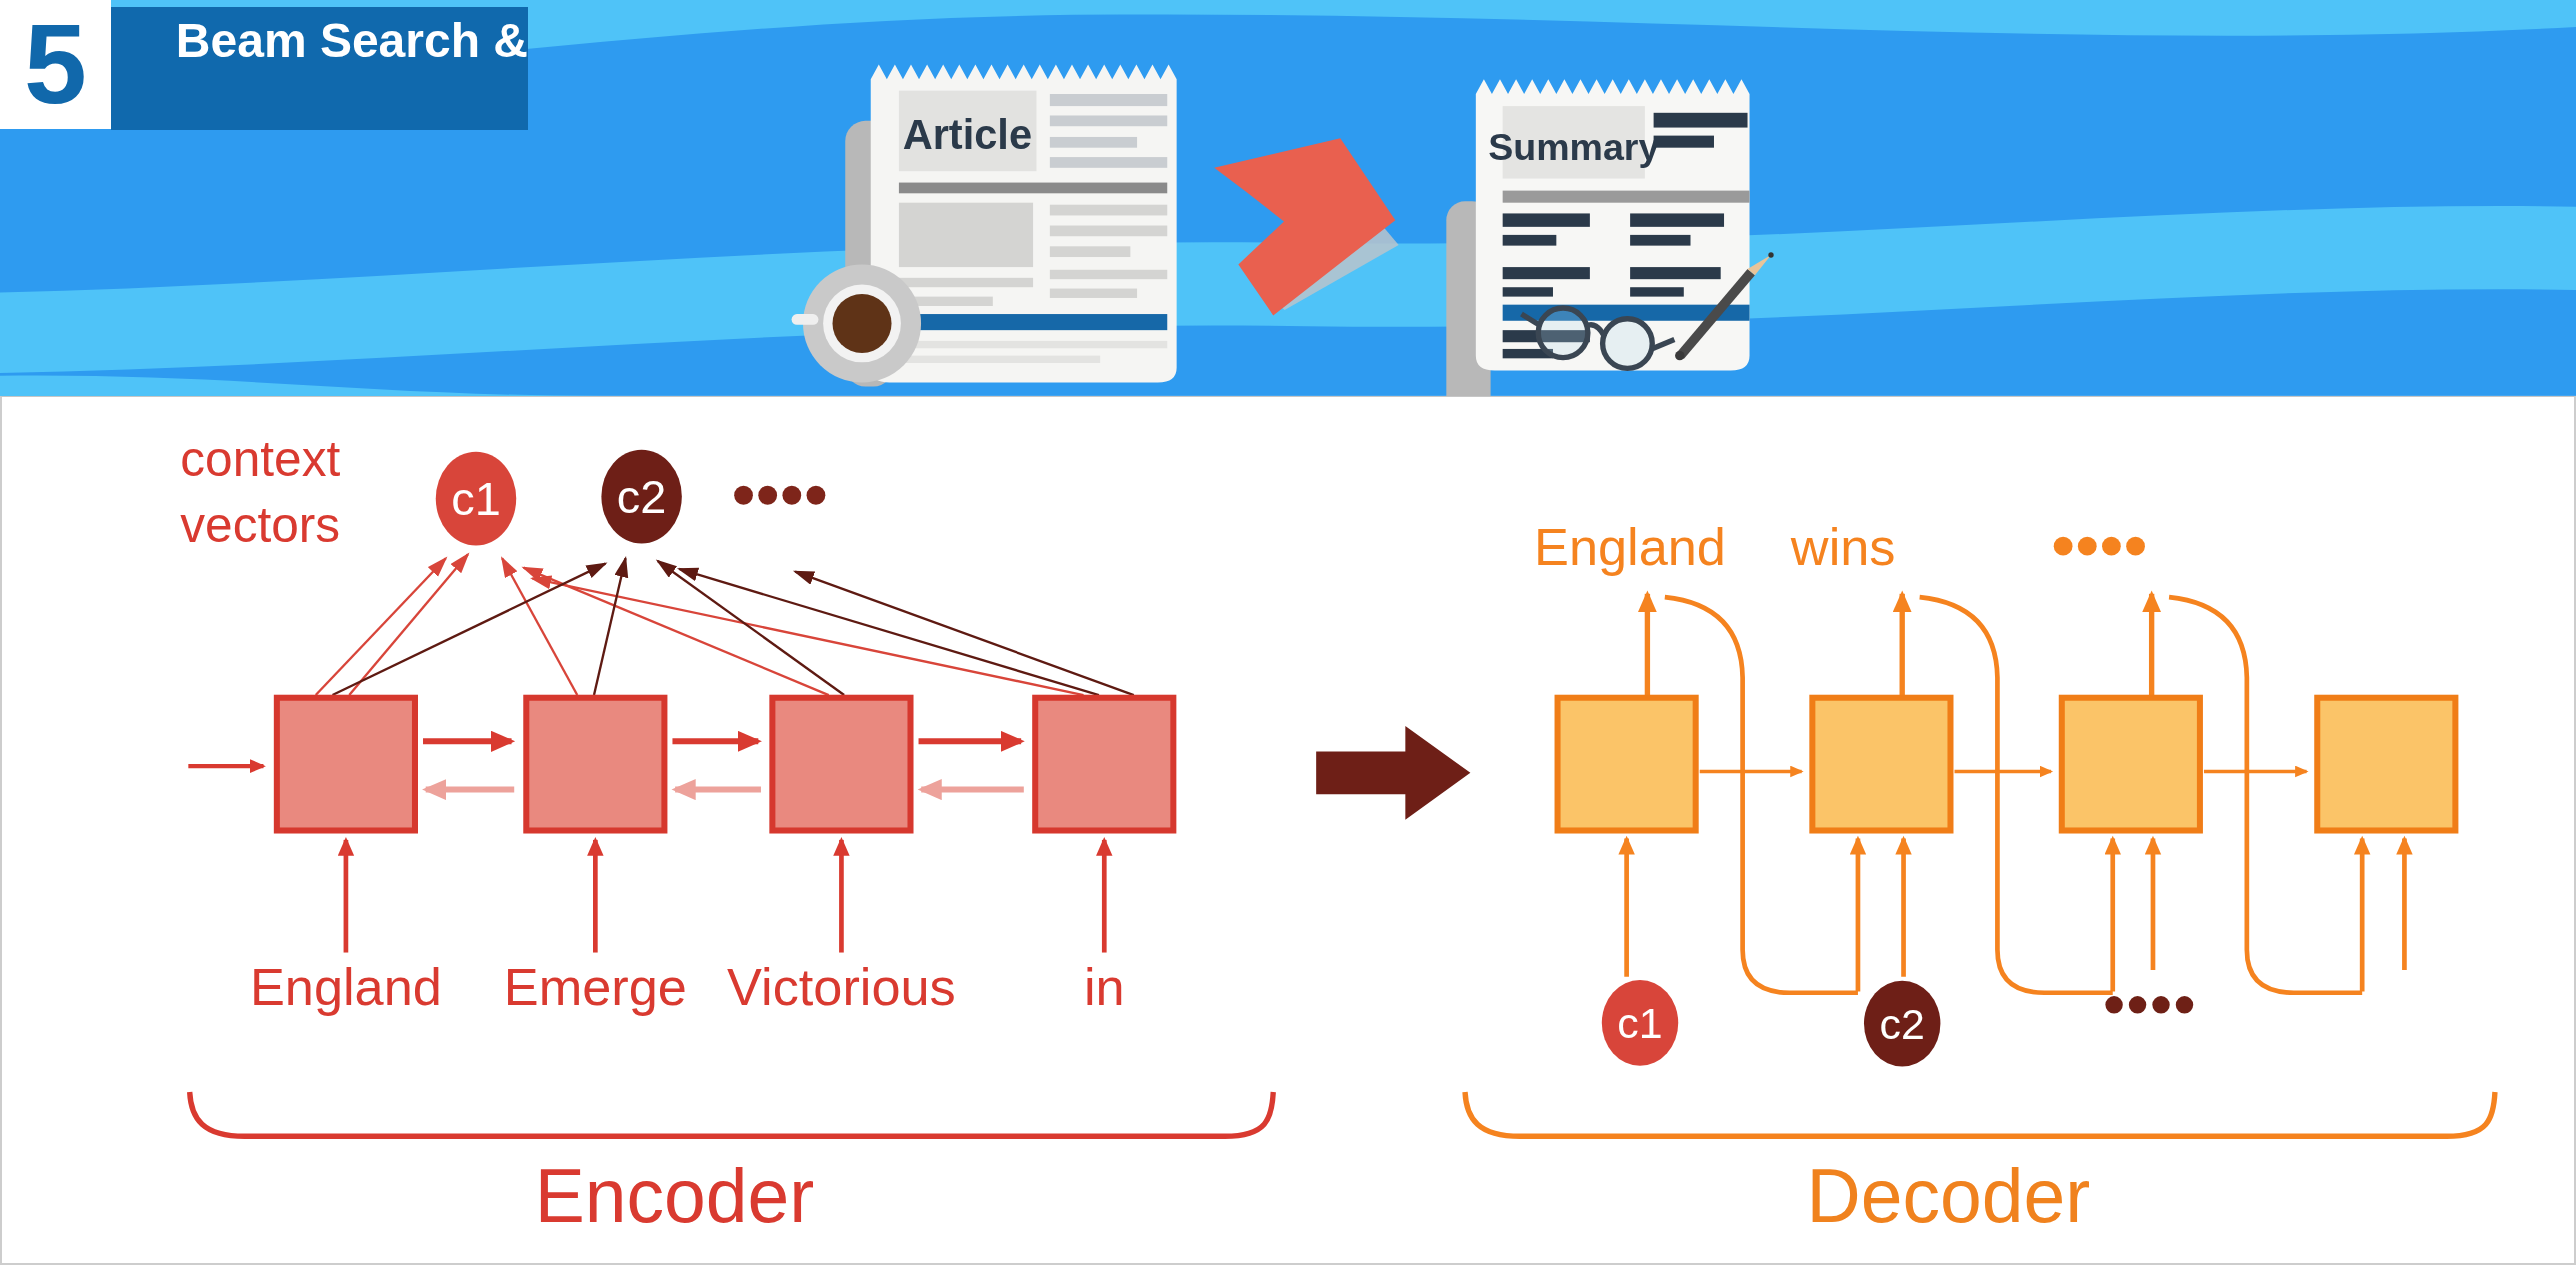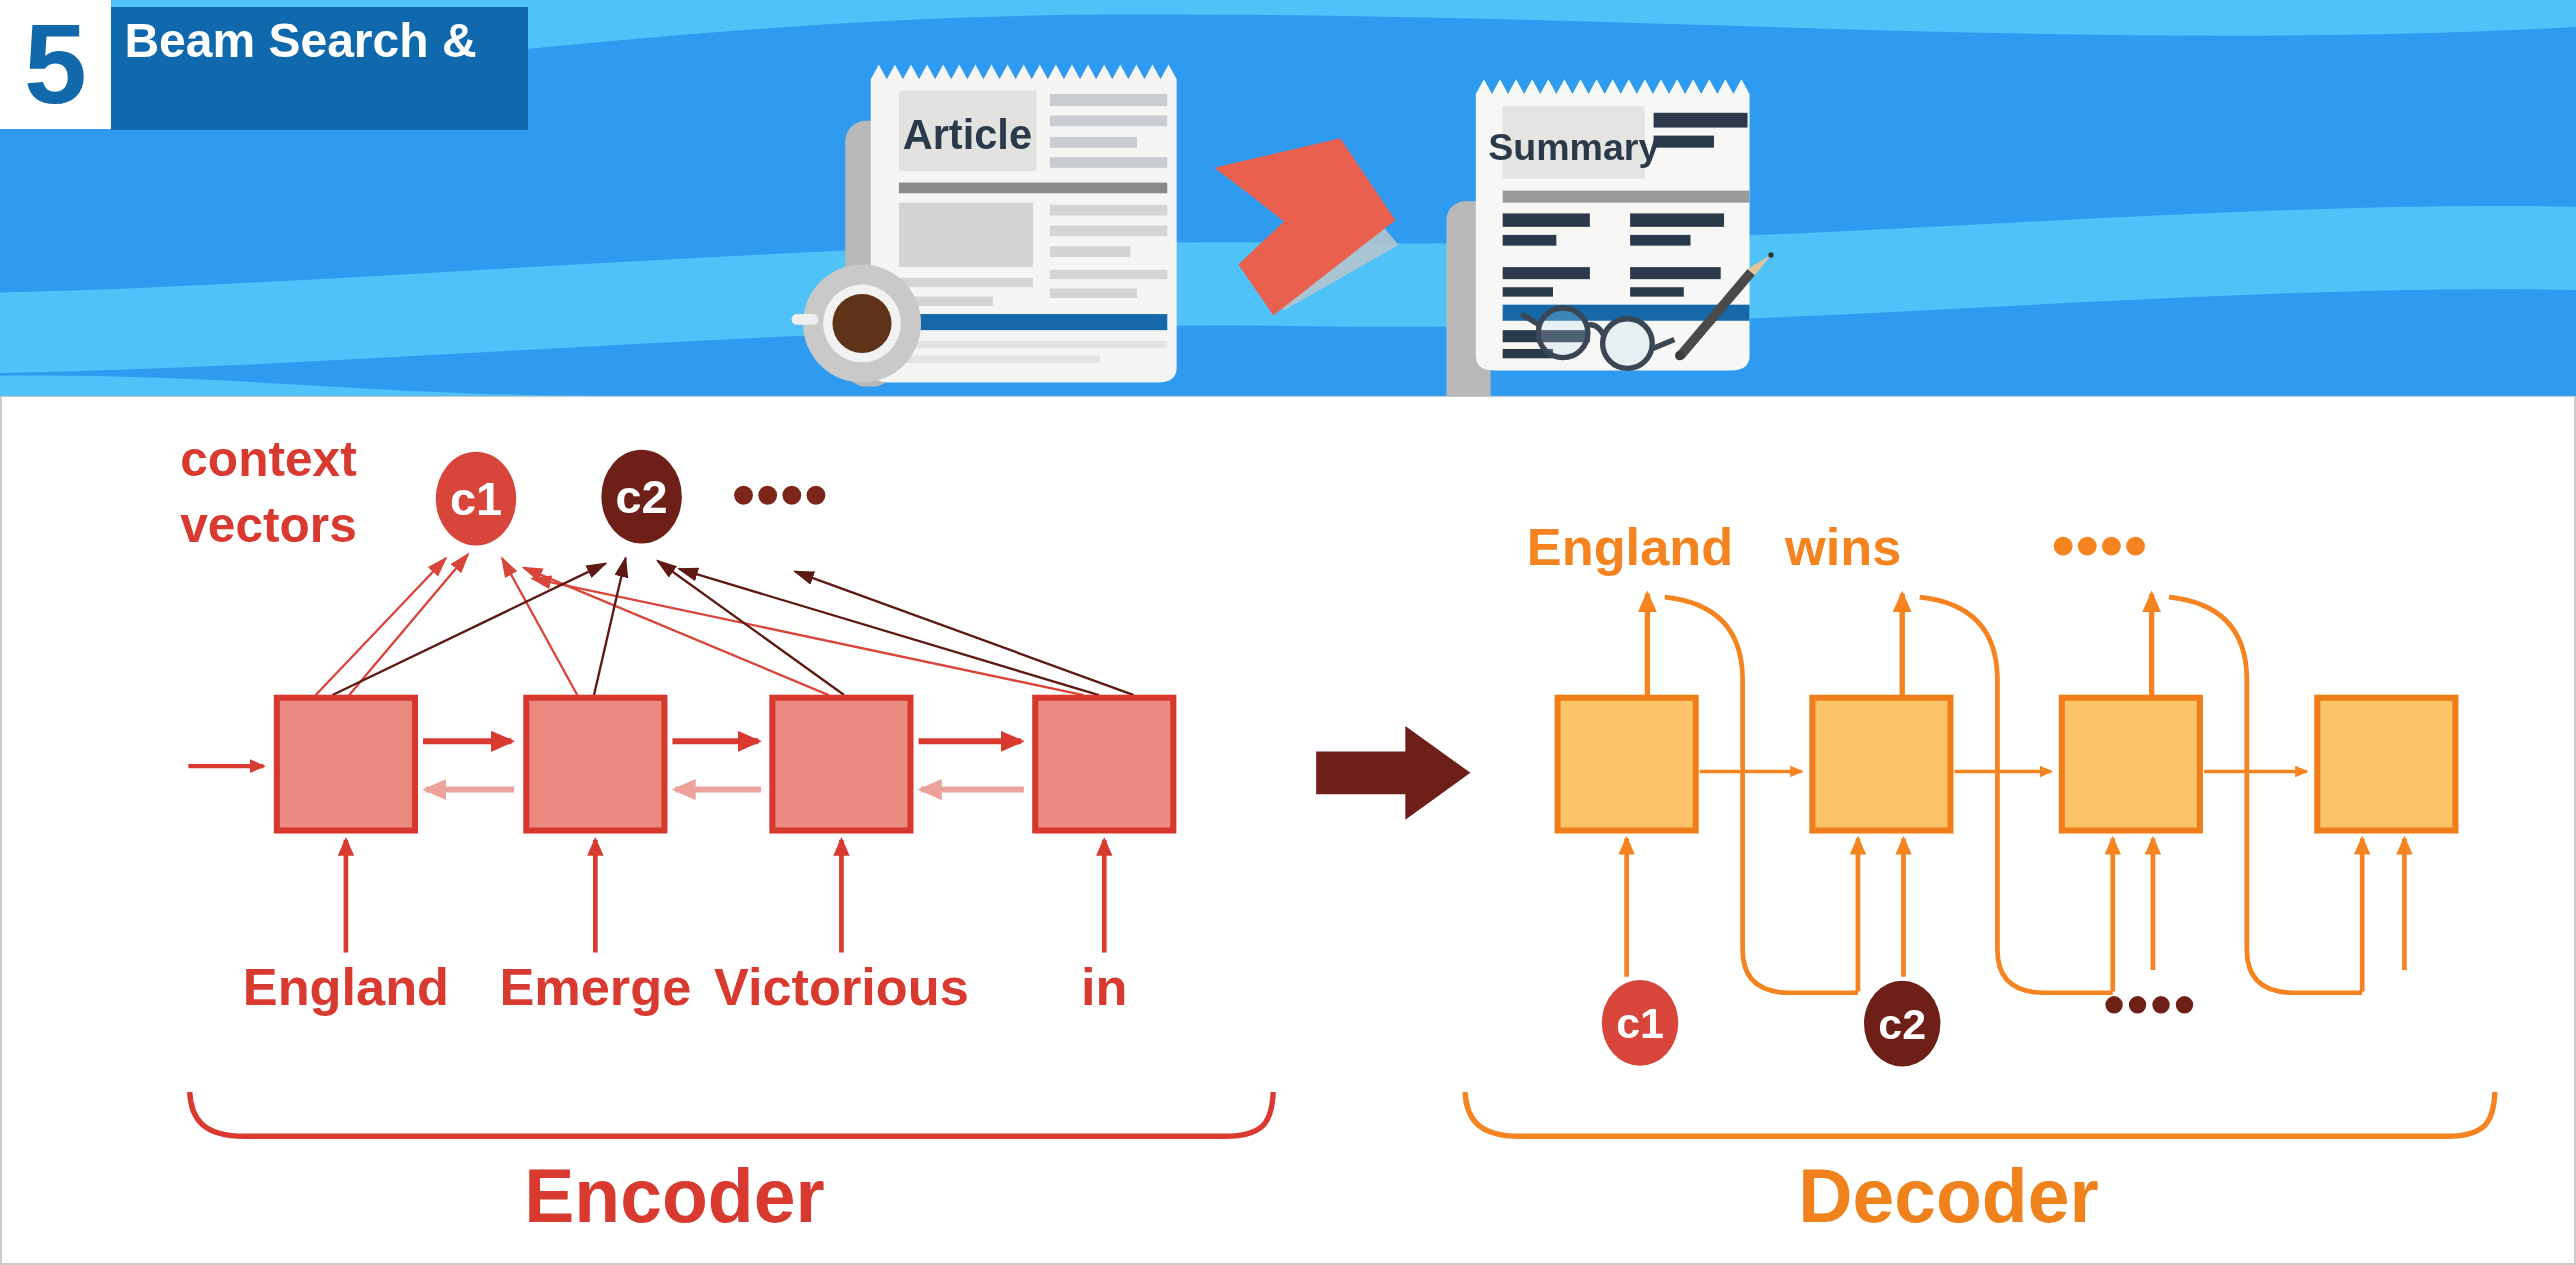--- a/index.html
+++ b/index.html
@@ -5,23 +5,23 @@
   html,body{margin:0;padding:0;background:#ffffff;}
   .stage{position:relative;width:2576px;height:1265px;overflow:hidden;
          font-family:"Liberation Sans",sans-serif;background:#ffffff;}
   .banner{position:absolute;left:0;top:0;width:2576px;height:396px;}
   .banner svg{position:absolute;left:0;top:0;}
   .badge{position:absolute;left:0;top:0;width:111px;height:129px;background:#ffffff;
          display:flex;align-items:center;justify-content:center;}
   .badge span{font-size:113px;font-weight:bold;color:#1168AB;line-height:1;}
   .titlebox{position:absolute;left:111px;top:6.7px;width:417px;height:123px;background:#1069AD;
             color:#ffffff;font-weight:bold;font-size:48px;line-height:57px;
-            padding:5.4px 0 0 13.4px;box-sizing:border-box;}
+            padding:5.4px 0 0 13.4px;box-sizing:border-box;text-align:right;}
   .panel{position:absolute;left:0;top:396px;width:2576px;height:869px;background:#ffffff;
-         box-sizing:border-box;border:2px solid #cdcdcd;border-top:1.3px solid #c6c6c6;font-weight:bold;}
+         box-sizing:border-box;border:2px solid #cdcdcd;border-top:1.3px solid #c6c6c6;}
   .panel svg{position:absolute;left:-2px;top:-1.3px;}
   text{font-family:"Liberation Sans",sans-serif;}
 </style>
 </head>
 <body>
 
 <div class="stage">
 
   <div class="banner">
     <svg width="2576" height="396" viewBox="0 0 3840 590">

